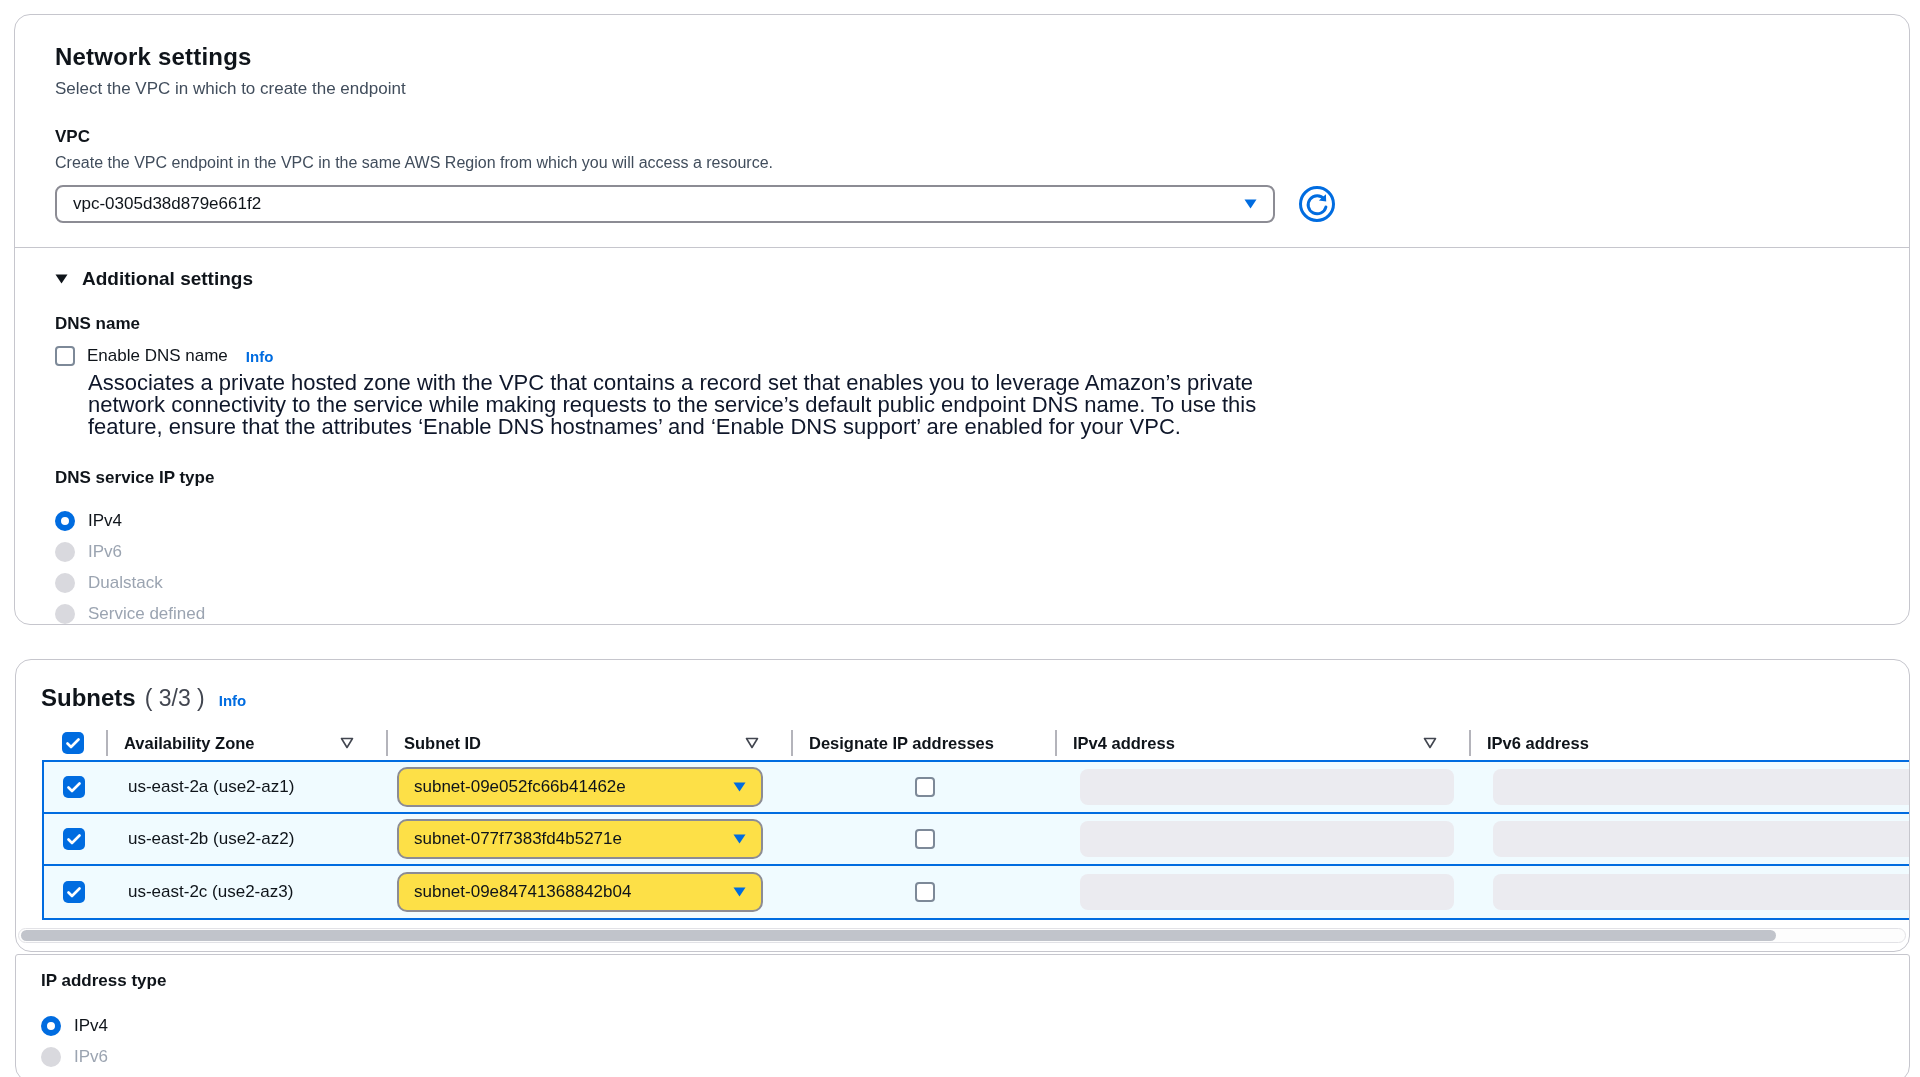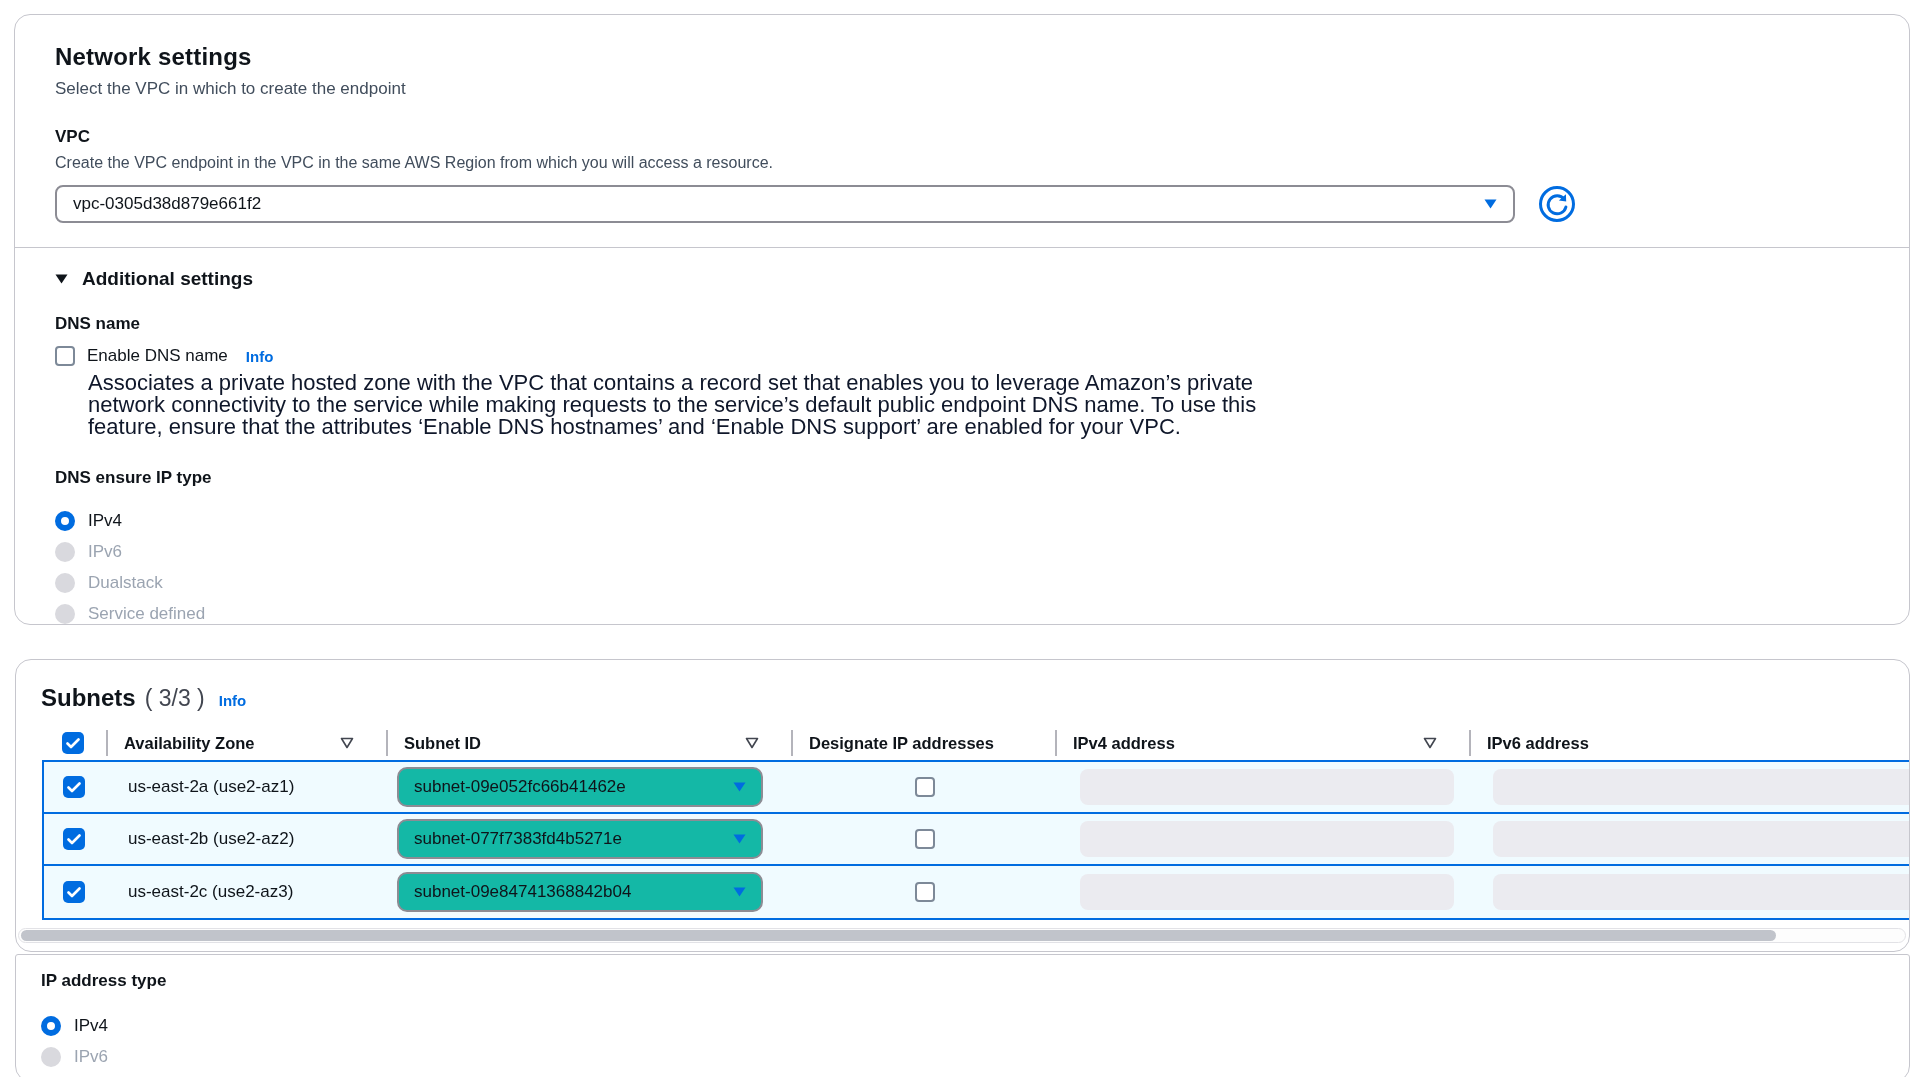--- a/index.html
+++ b/index.html
@@ -10,21 +10,21 @@
 
   
   .card1 { margin:14px 10px 0 14px; padding:28px 40px 0 40px; }
   .h1 { font-size:24px; font-weight:700; letter-spacing:.2px; }
   .subtitle { font-size:17px; color:#414d5c; margin-top:8px; }
   .field-label { font-size:17px; font-weight:700; margin-top:28px; }
   .field-desc { font-size:16px; color:#414d5c; margin-top:7px; }
 
   .vpc-row { display:flex; align-items:center; margin-top:11px; }
   .select { display:flex; align-items:center; justify-content:space-between;
-    width:1460px; height:38px; border:2px solid #8c8c94; border-radius:8px;
+    width:1220px; height:38px; border:2px solid #8c8c94; border-radius:8px;
     background:#fff; padding:0 16px; font-size:17px; cursor:pointer; }
   .caret-down { width:13px; height:10px; flex:0 0 auto; }
   .refresh-btn { width:42px; height:42px; margin-left:21px; border:none; background:none;
     display:flex; align-items:center; justify-content:center; cursor:pointer; }
 
   .divider { border:none; border-top:1px solid #c6c6cd; margin:22px -40px 0 -40px; }
 
   .expander { display:flex; align-items:center; gap:14px; margin-top:20px; cursor:pointer; }
   .expander .tri { width:13px; height:10px; }
   .expander-title { font-size:19px; font-weight:700; }
@@ -59,21 +59,21 @@
   .th .sort { margin-left:auto; margin-right:32px; width:14px; height:12px; cursor:pointer; }
   .th-sep { position:absolute; left:0; top:4px; bottom:4px; width:2px; background:#b4b4bb; }
   .th.first { padding-left:20px; }
 
   .rows-box { margin-left:26px; border:2px solid #006ce0; border-right:none; background:#f0fbff; }
   .trow { height:52px; border-bottom:2px solid #006ce0; }
   .trow:last-child { border-bottom:none; }
   .cell-az { font-size:17px; padding-left:20px; }
   .cell-cb { padding-left:19px; }
   .subnet-select { display:flex; align-items:center; justify-content:space-between;
-    width:366px; height:40px; margin-left:9px; background:#14b8a6; border:2px solid #8c8c94;
+    width:366px; height:40px; margin-left:9px; background:#fde047; border:2px solid #8c8c94;
     border-radius:10px; padding:0 15px; font-size:17px; cursor:pointer; }
   .cell-designate { display:flex; justify-content:center; }
   .dis-field { height:36px; background:#ebebf0; border-radius:8px; }
   .dis-field.v4 { width:374px; margin-left:23px; }
   .dis-field.v6 { width:calc(100% - 22px); margin-left:22px; border-radius:8px 0 0 8px; }
 
   .scrollbar { margin:8px 3px 0 2px; height:15px; border:1px solid #e2e2e6; border-radius:8px;
     background:#fdfdfd; position:relative; }
   .scroll-thumb { position:absolute; left:2px; top:1px; height:11px; width:1755px;
     background:#c1c4cb; border-radius:6px; cursor:grab; }
@@ -122,21 +122,21 @@
 
   <div class="field-label" style="margin-top:24px;">DNS name</div>
 
   <div class="check-row">
     <span class="checkbox"></span>
     <span class="lbl">Enable DNS name</span>
     <a class="info-link">Info</a>
   </div>
   <p class="para">Associates a private hosted zone with the VPC that contains a record set that enables you to leverage Amazon’s private network connectivity to the service while making requests to the service’s default public endpoint DNS name. To use this feature, ensure that the attributes ‘Enable DNS hostnames’ and ‘Enable DNS support’ are enabled for your VPC.</p>
 
-  <div class="field-label" style="margin-top:30px;">DNS ensure IP type</div>
+  <div class="field-label" style="margin-top:30px;">DNS service IP type</div>
   <div class="radio-group">
     <div class="radio-row">
       <span class="radio sel"></span>
       <span class="lbl">IPv4</span>
     </div>
     <div class="radio-row">
       <span class="radio dis"></span>
       <span class="lbl dis">IPv6</span>
     </div>
     <div class="radio-row">

